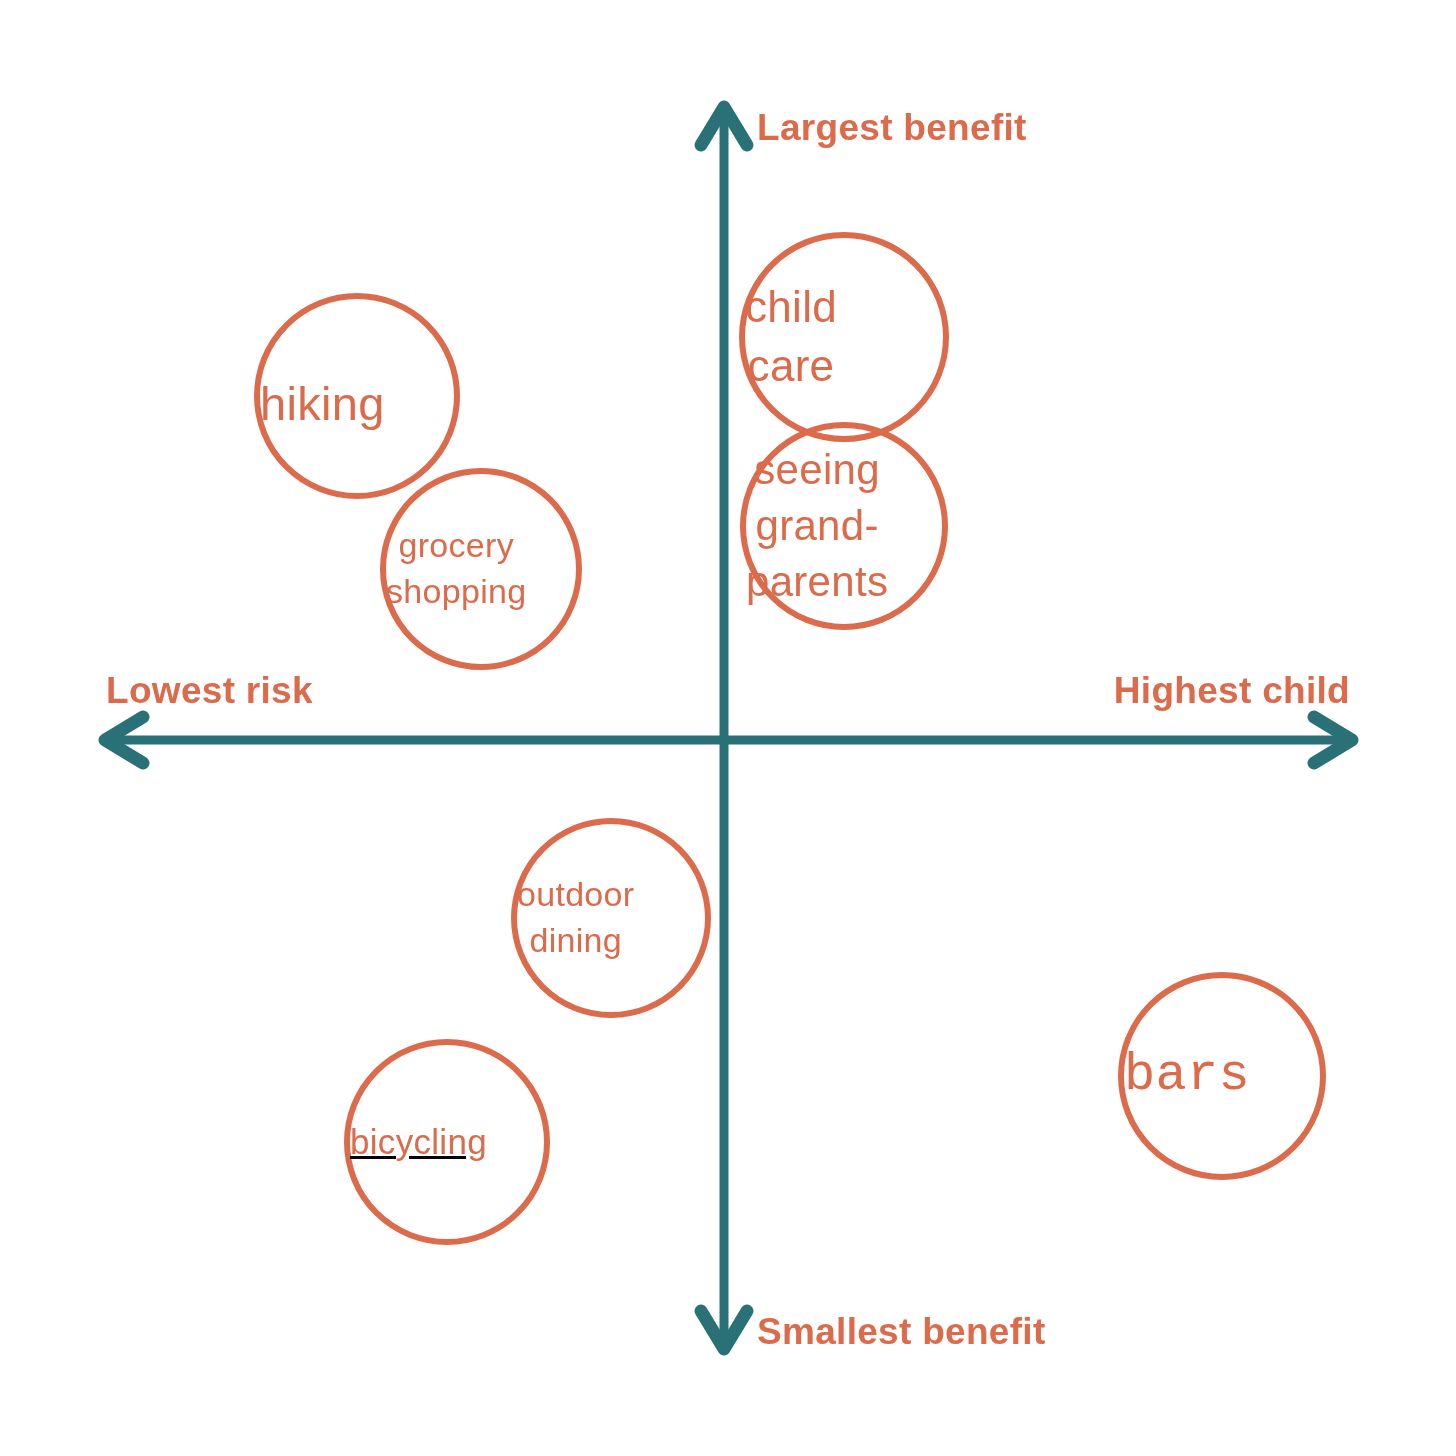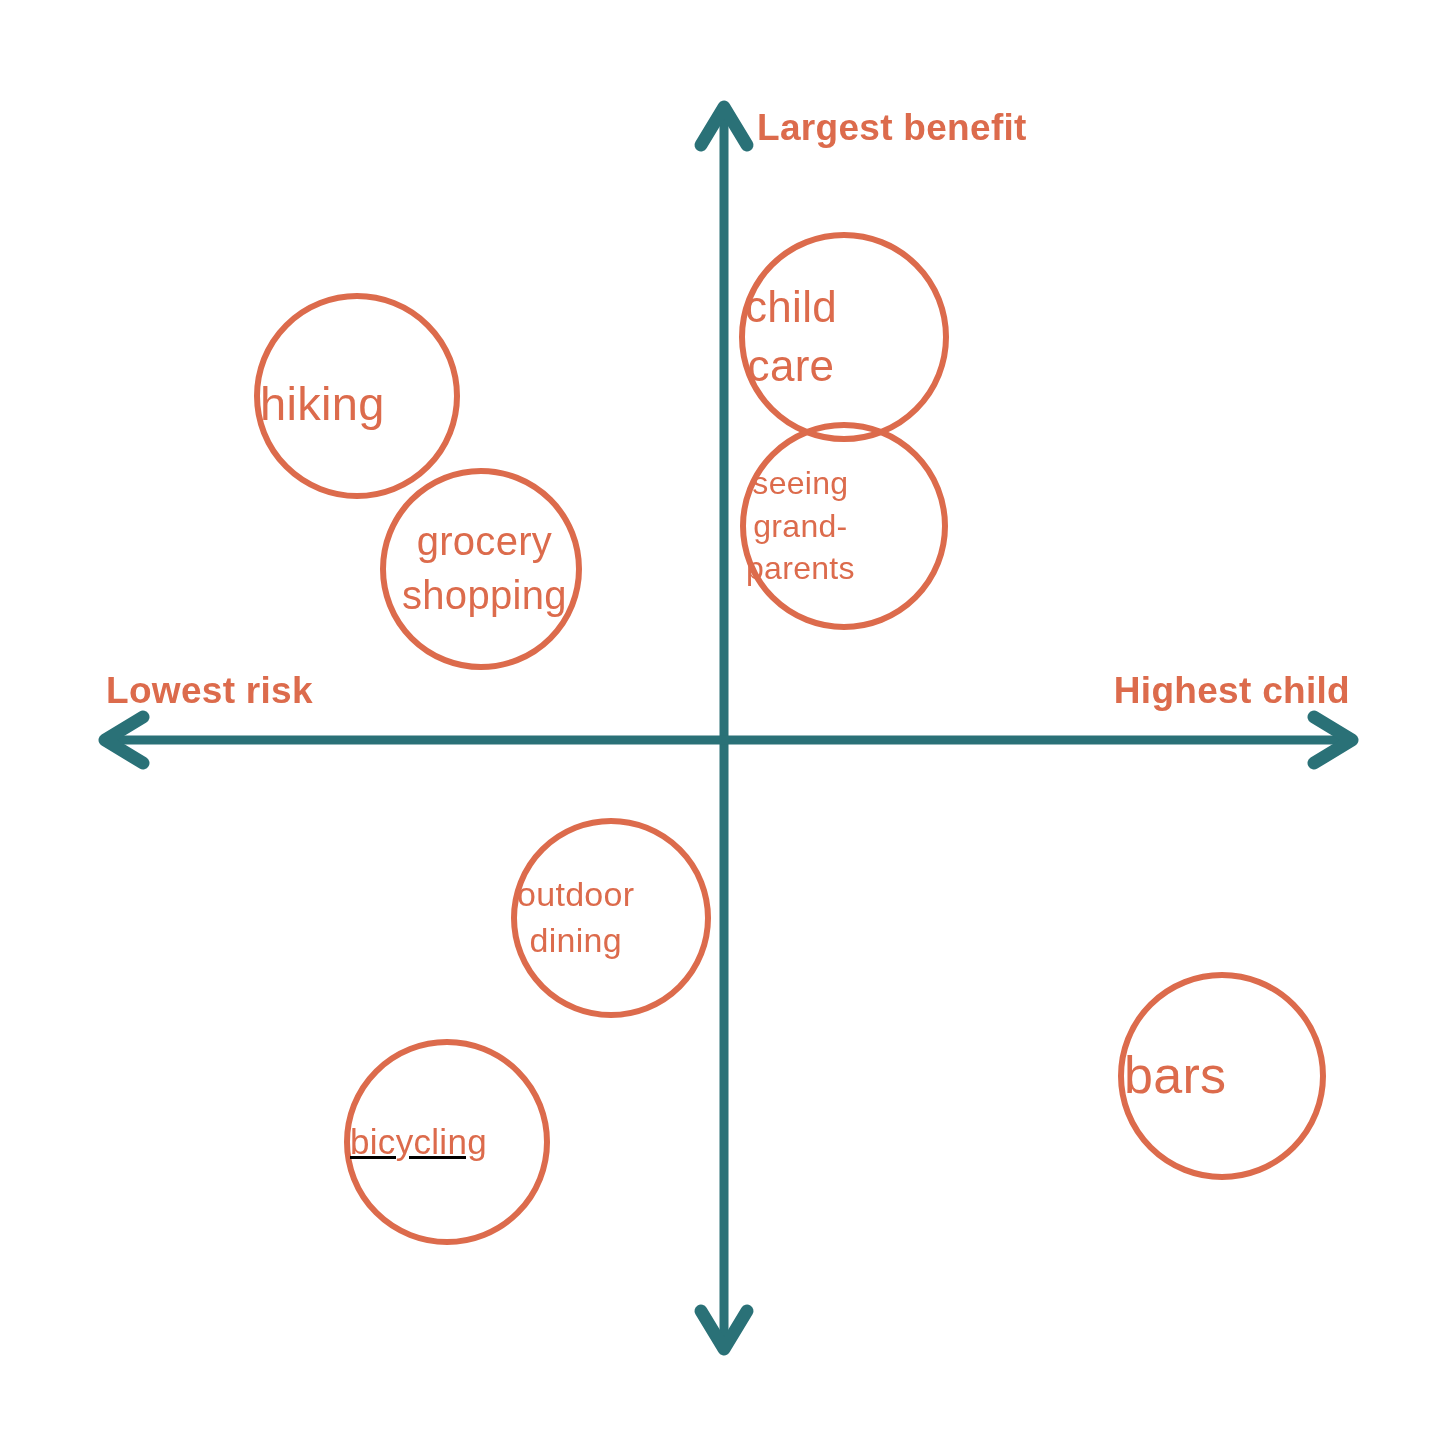--- a/index.html
+++ b/index.html
@@ -69,47 +69,48 @@
     <line x1="112" y1="740" x2="1345" y2="740" stroke="#2A7177" stroke-width="9"></line>
 
     <polyline points="701,145 724,107 747,145" fill="none" stroke="#2A7177" stroke-width="13" stroke-linecap="round" stroke-linejoin="round"></polyline>
     <polyline points="701,1311 724,1349 747,1311" fill="none" stroke="#2A7177" stroke-width="13" stroke-linecap="round" stroke-linejoin="round"></polyline>
     <polyline points="143,717 105,740 143,763" fill="none" stroke="#2A7177" stroke-width="13" stroke-linecap="round" stroke-linejoin="round"></polyline>
     <polyline points="1314,717 1352,740 1314,763" fill="none" stroke="#2A7177" stroke-width="13" stroke-linecap="round" stroke-linejoin="round"></polyline>
   </svg>
 
   <div class="axis-label" id="label-y-top">Largest benefit</div>
 
+  <div class="axis-label" id="label-y-bottom">Smallest benefit</div>
 
   <div class="axis-label" id="label-x-left">Lowest risk</div>
 
   <div class="axis-label" id="label-x-right">Highest child</div>
 
   <div id="bubbles">
       <div class="bubble" style="left: 357px; top: 396px; width: 206px; height: 206px;">
     <span class="bubble-label" style="font-size: 47px; margin-top: 16px;">hiking</span>
   </div>
       <div class="bubble" style="left: 481px; top: 569px; width: 202px; height: 202px;">
-    <span class="bubble-label" style="font-size: 40px; margin-left: 16px;">grocery
+    <span class="bubble-label" style="font-size: 34px;">grocery
 shopping</span>
   </div>
       <div class="bubble" style="left: 844px; top: 337px; width: 210px; height: 210px;">
     <span class="bubble-label" style="font-size: 44px;">child
 care</span>
   </div>
       <div class="bubble" style="left: 844px; top: 526px; width: 208px; height: 208px;">
-    <span class="bubble-label" style="font-size: 32px;">seeing
+    <span class="bubble-label" style="font-size: 42px;">seeing
 grand-
 parents</span>
   </div>
       <div class="bubble" style="left: 611px; top: 918px; width: 200px; height: 200px;">
     <span class="bubble-label" style="font-size: 34px;">outdoor
 dining</span>
   </div>
       <div class="bubble" style="left: 447px; top: 1142px; width: 206px; height: 206px; text-decoration: underline;">
     <span class="bubble-label" style="font-size: 35px;">bicycling</span>
   </div>
-      <div class="bubble" style="left: 1222px; top: 1076px; width: 208px; height: 208px;">
+      <div class="bubble" style="left: 1222px; top: 1076px; width: 208px; height: 208px; font-family: Liberation Mono, monospace;">
     <span class="bubble-label" style="font-size: 52px;">bars</span>
   </div>
     </div>
 
 </div>
 
 </body></html>

